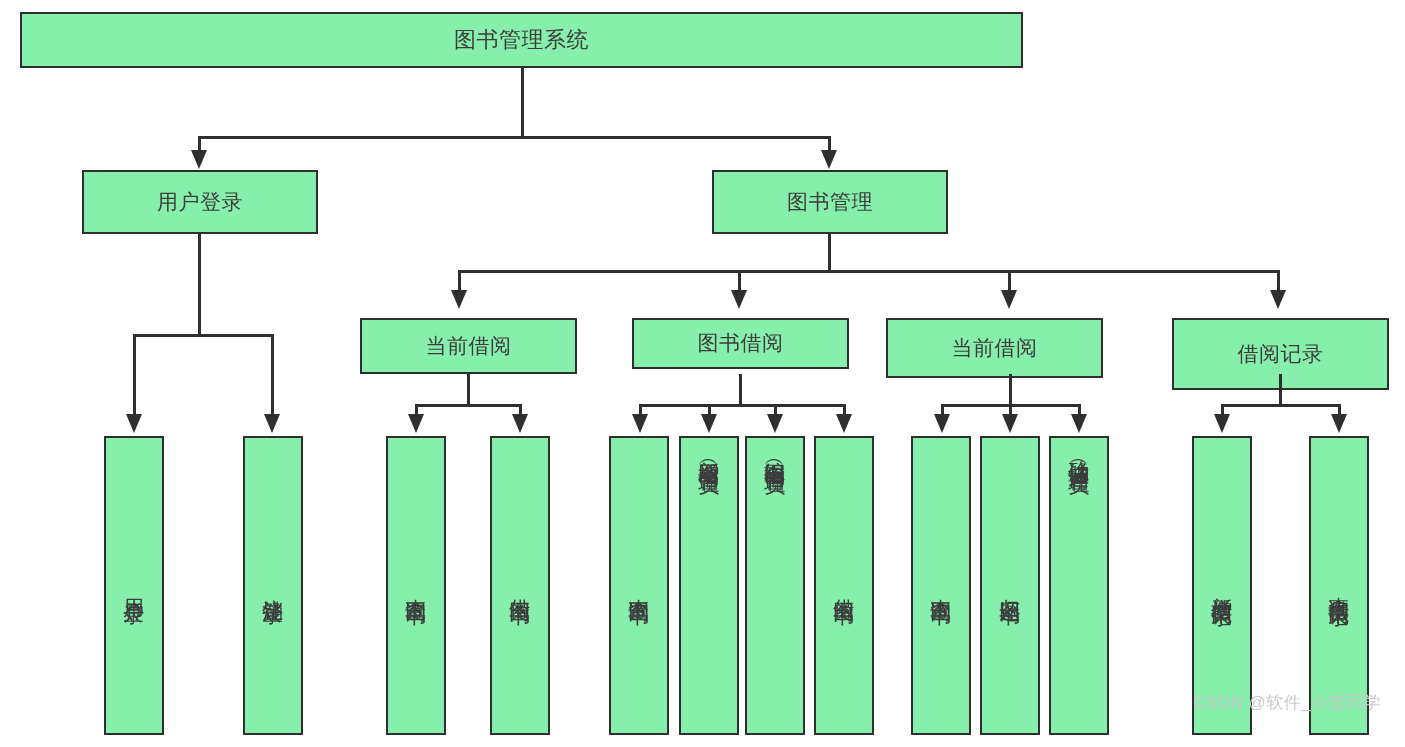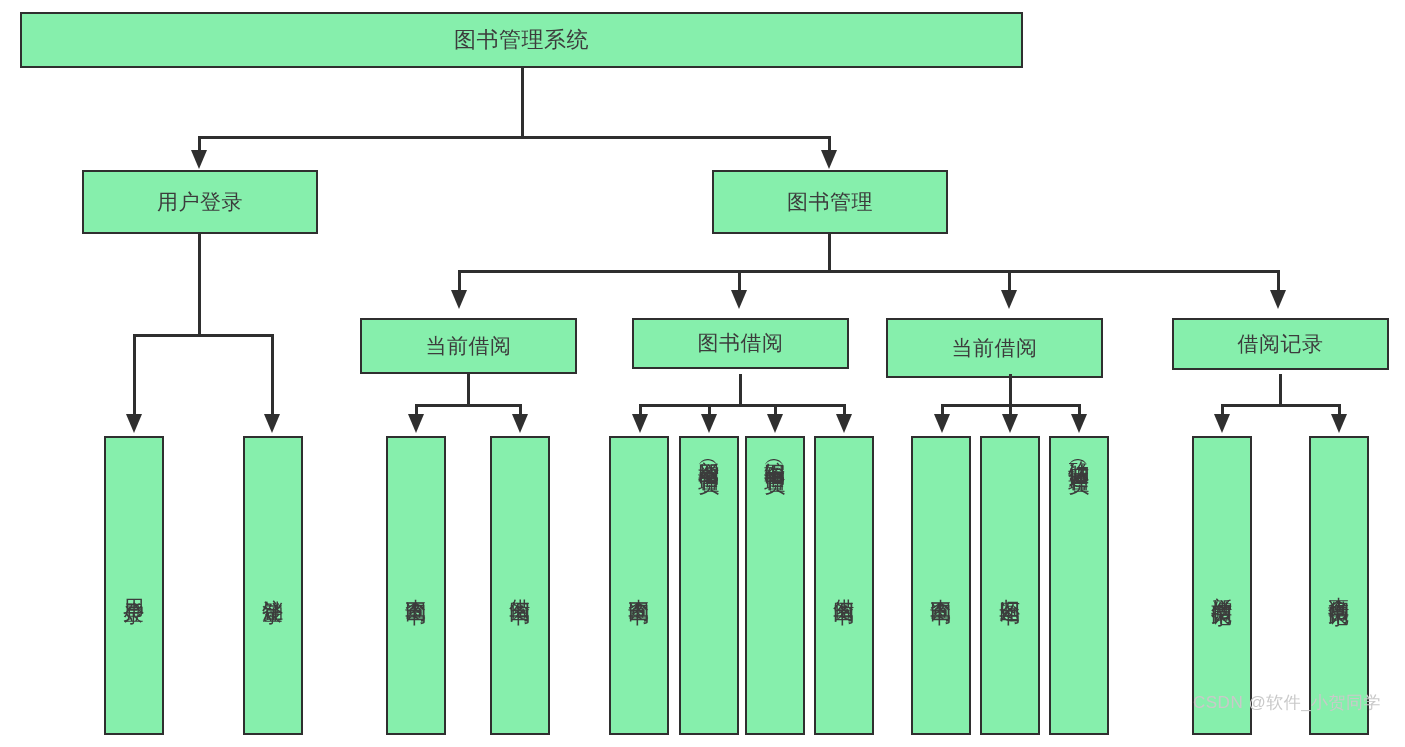--- a/index.html
+++ b/index.html
@@ -129,21 +129,21 @@
 
   <div class="node" style="left:360px; top:318px; width:217px; height:56px;">
     <span class="label">当前借阅</span>
   </div>
   <div class="node" style="left:632px; top:318px; width:217px; height:51px;">
     <span class="label">图书借阅</span>
   </div>
   <div class="node" style="left:886px; top:318px; width:217px; height:60px;">
     <span class="label">当前借阅</span>
   </div>
-  <div class="node" style="left:1172px; top:318px; width:217px; height:52px;">
+  <div class="node" style="left:1172px; top:318px; width:217px; height:72px;">
     <span class="label">借阅记录</span>
   </div>
 
   <div class="edge v" style="left:467px; top:374px; width:2.5px; height:32px;"></div>
   <div class="edge h" style="left:415px; top:404px; width:106px; height:2.5px;"></div>
   <div class="edge v" style="left:415px; top:404px; width:2.5px; height:14px;"></div>
   <div class="arrow" style="left:408px; top:414px;"></div>
   <div class="edge v" style="left:519px; top:404px; width:2.5px; height:14px;"></div>
   <div class="arrow" style="left:512px; top:414px;"></div>
 

